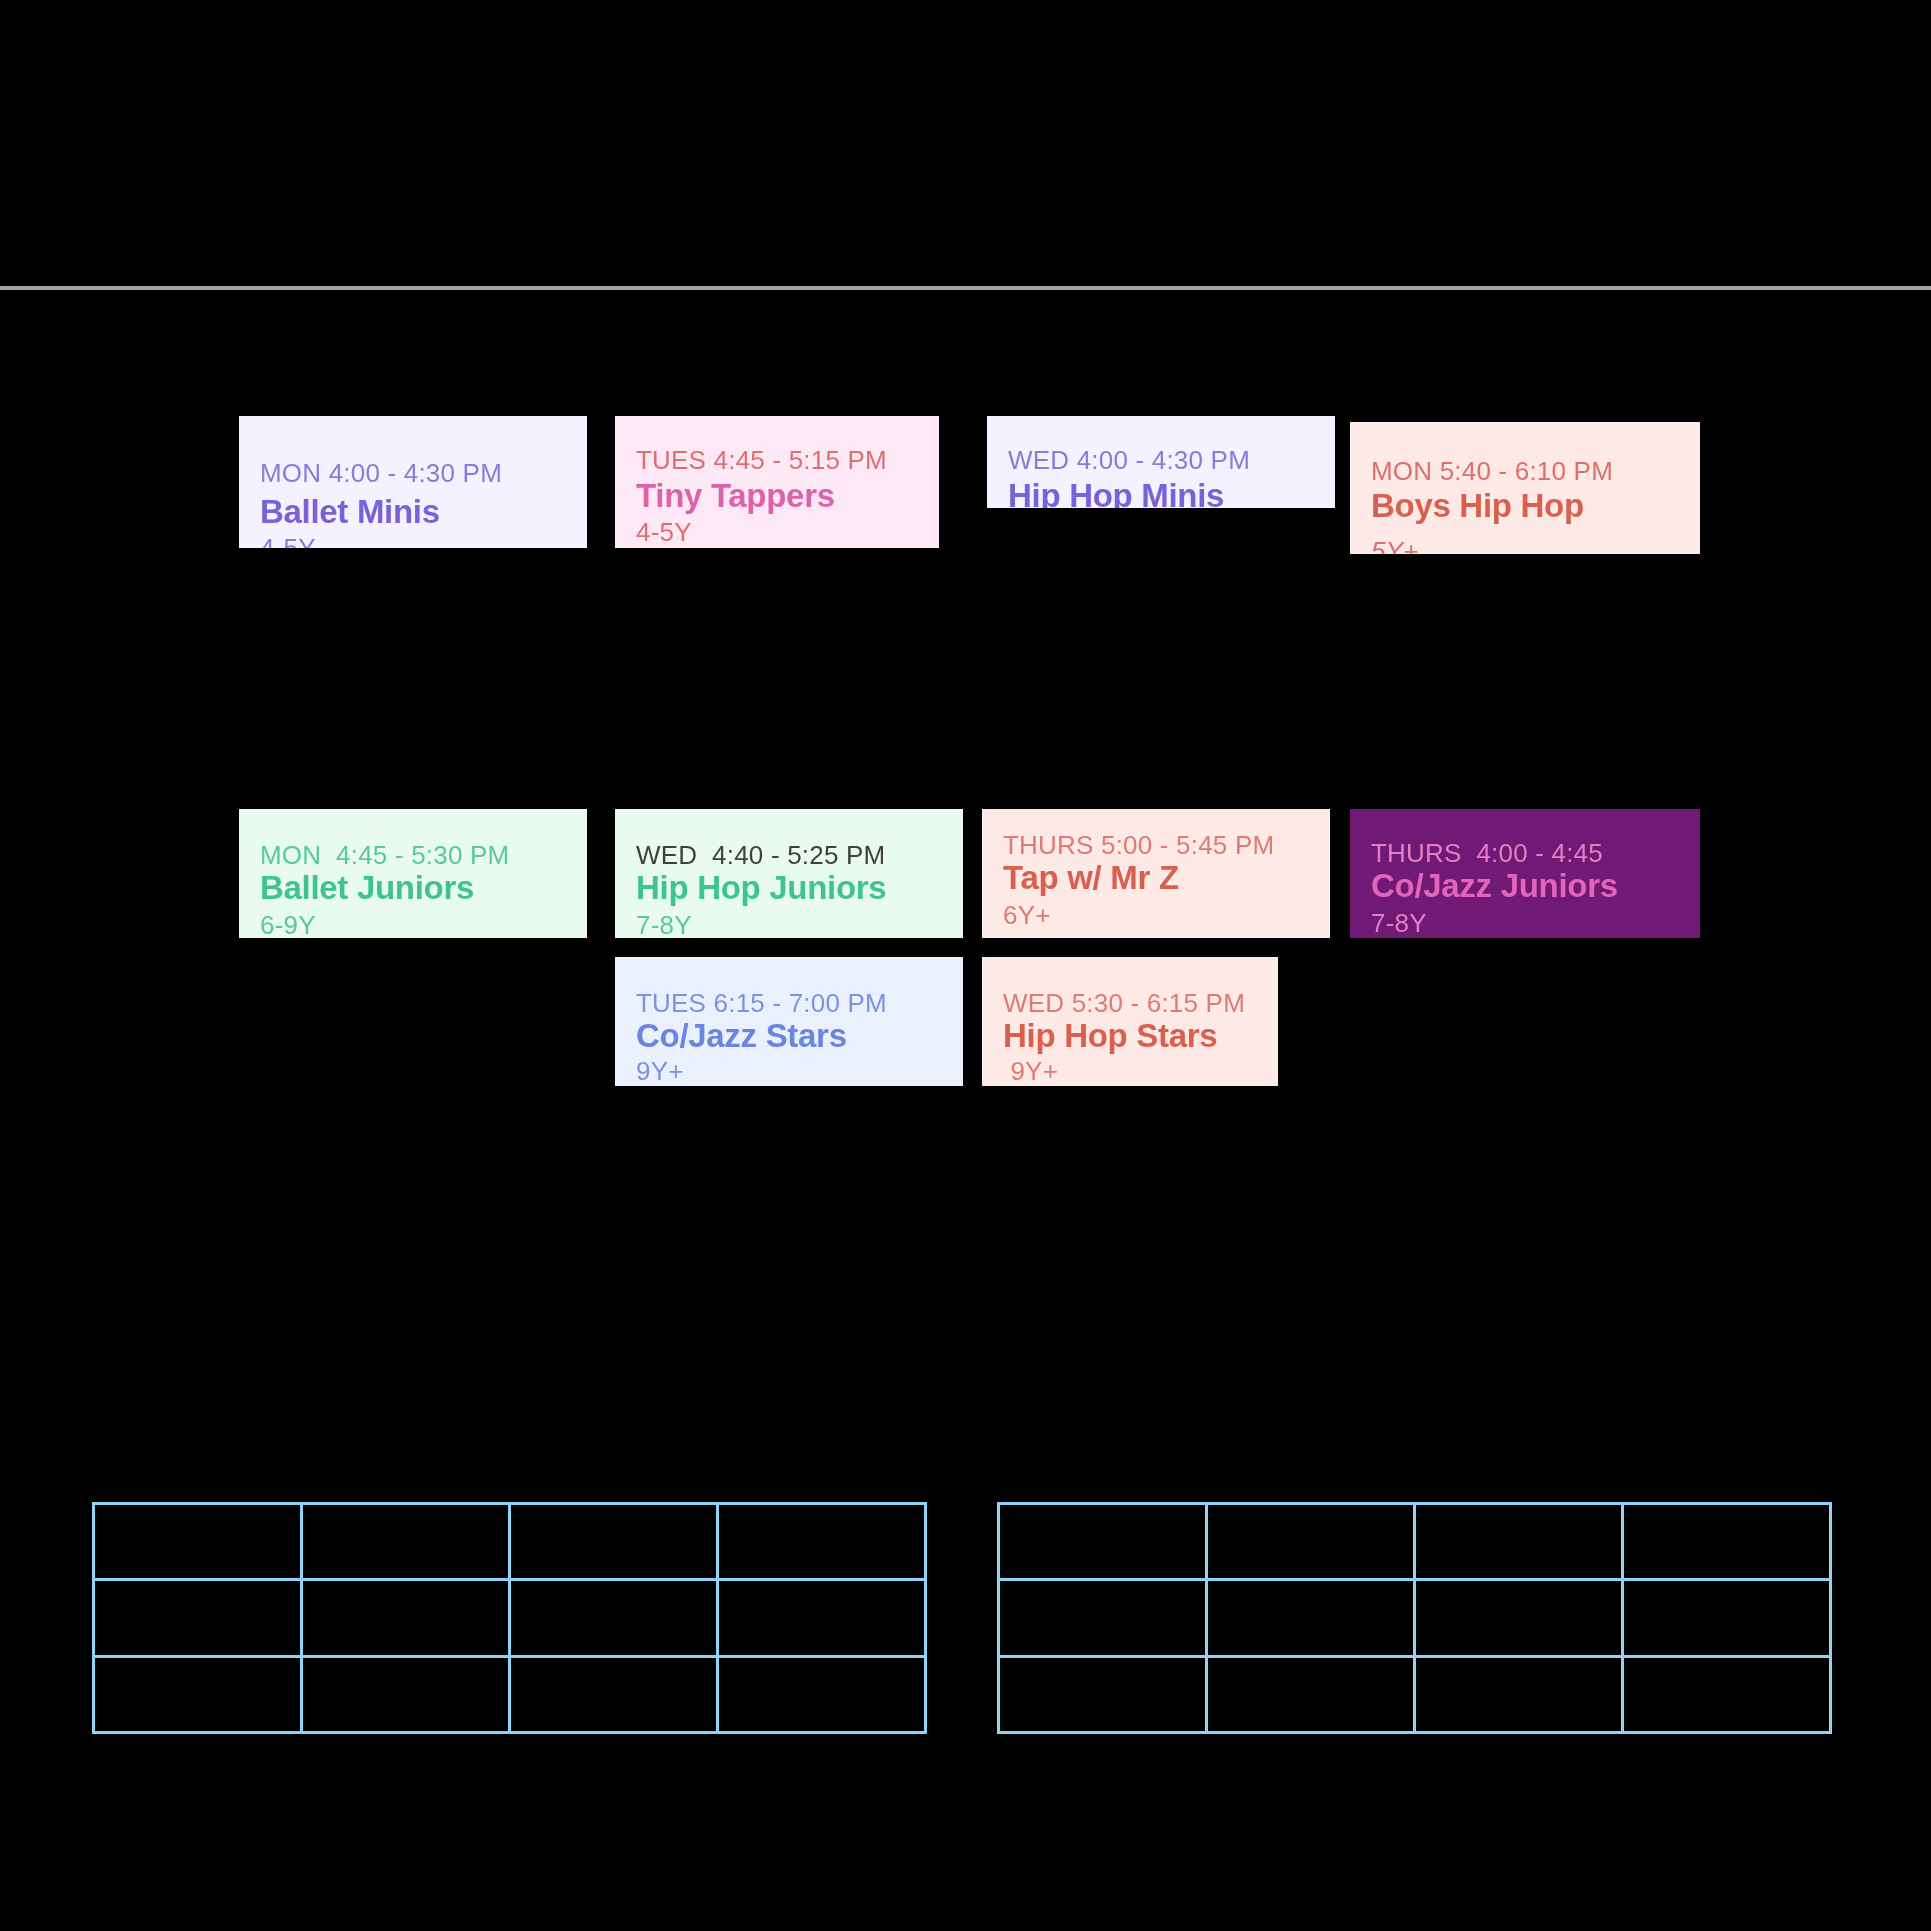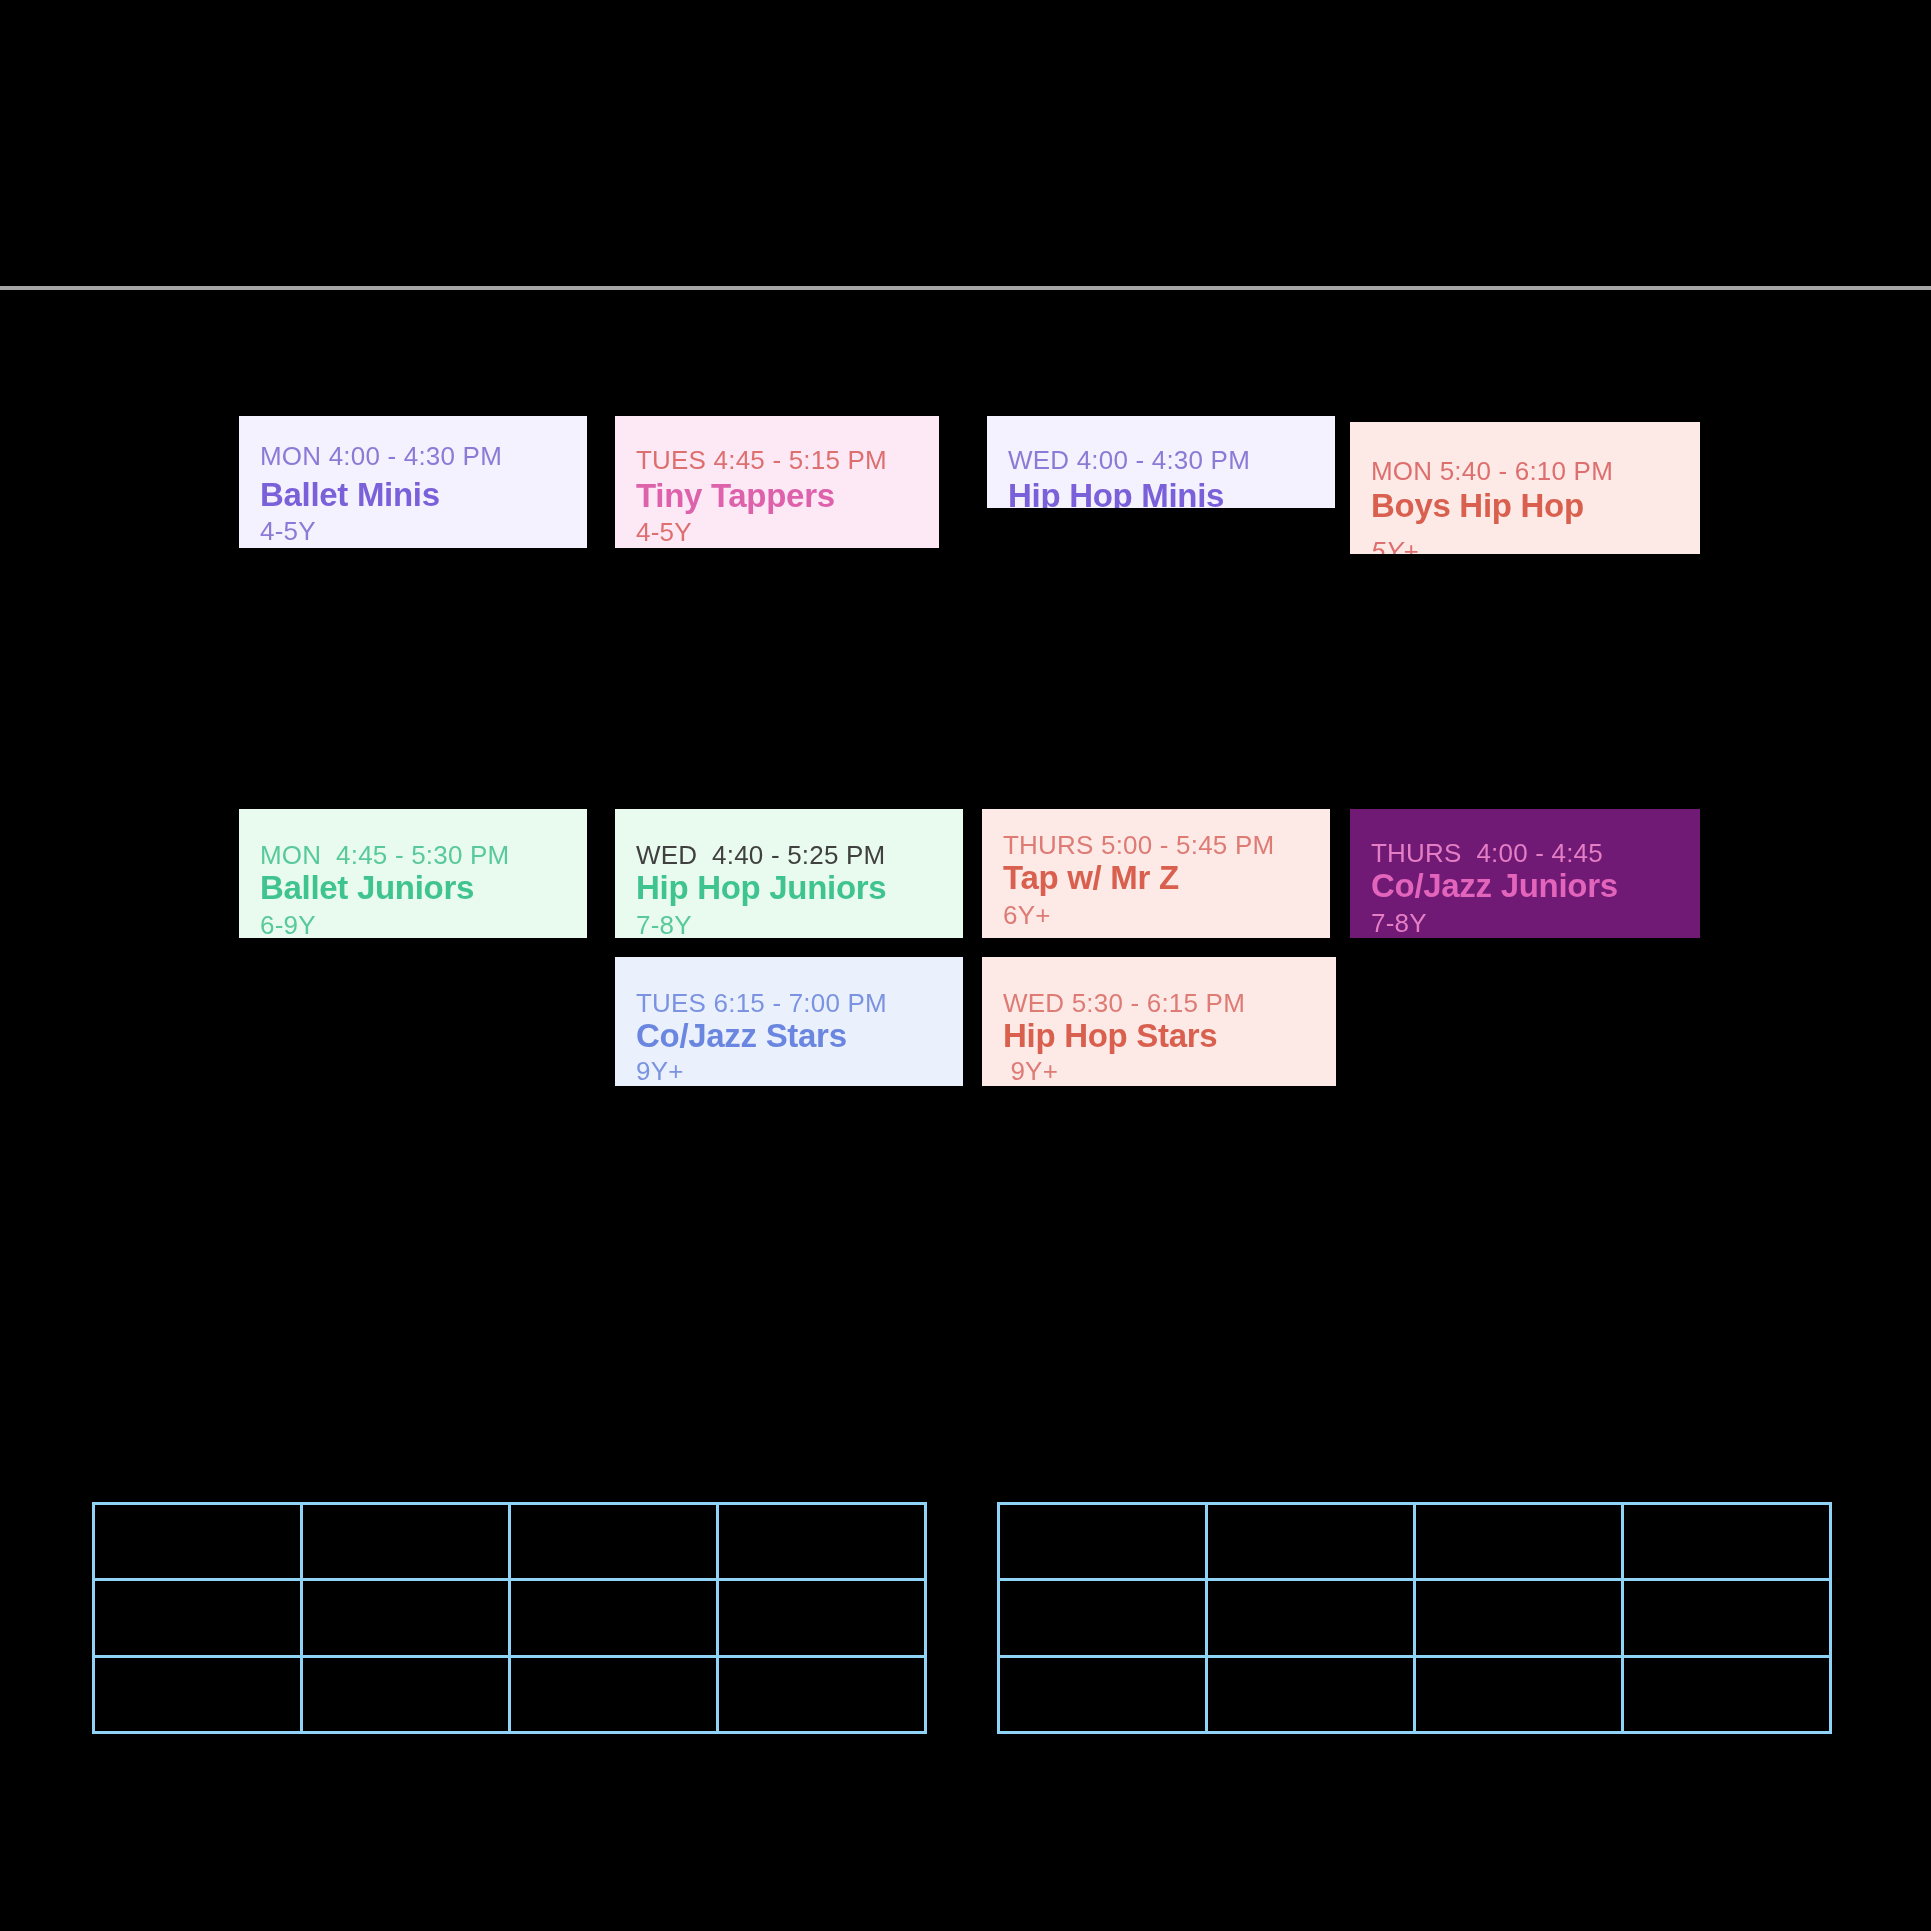--- a/index.html
+++ b/index.html
@@ -71,21 +71,21 @@
     border-bottom: 3.9px solid #8fd4f7;
   }
 </style>
 </head>
 <body>
 
 <div id="top-divider"></div>
 
 <div id="cards-layer">
     <div class="class-card" style="left: 239px; top: 416px; width: 348px; height: 132px; background: rgb(244, 242, 254);">
-      <div style="padding-left: 21px; padding-top: 27px;">
+      <div style="padding-left: 21px; padding-top: 44px;">
         <div class="card-time" style="color: rgb(139, 122, 214);">MON 4:00 - 4:30 PM</div>
         <div class="card-title" style="color: rgb(123, 97, 217); margin-top: 7.7px;">Ballet Minis</div>
         <div class="card-age" style="color: rgb(139, 122, 214); margin-top: 5.8px;">4-5Y</div>
       </div>
     </div>
     <div class="class-card" style="left: 615px; top: 416px; width: 324px; height: 132px; background: rgb(253, 232, 245);">
       <div style="padding-left: 21px; padding-top: 31px;">
         <div class="card-time" style="color: rgb(221, 111, 111);">TUES 4:45 - 5:15 PM</div>
         <div class="card-title" style="color: rgb(222, 98, 171); margin-top: 4.8px;">Tiny Tappers</div>
         <div class="card-age" style="color: rgb(221, 111, 111); margin-top: 4.8px;">4-5Y</div>
@@ -133,21 +133,21 @@
         <div class="card-age" style="color: rgb(229, 126, 196); margin-top: 5.8px;">7-8Y</div>
       </div>
     </div>
     <div class="class-card" style="left: 615px; top: 957px; width: 348px; height: 129px; background: rgb(234, 241, 253);">
       <div style="padding-left: 21px; padding-top: 33px;">
         <div class="card-time" style="color: rgb(123, 147, 224);">TUES 6:15 - 7:00 PM</div>
         <div class="card-title" style="color: rgb(106, 134, 224); margin-top: 1.9px;">Co/Jazz Stars</div>
         <div class="card-age" style="color: rgb(123, 147, 224); margin-top: 3.9px;">9Y+</div>
       </div>
     </div>
-    <div class="class-card" style="left: 982px; top: 957px; width: 354px; height: 129px; background: rgb(253, 233, 230);">
+    <div class="class-card" style="left: 982px; top: 957px; width: 296px; height: 129px; background: rgb(253, 233, 230);">
       <div style="padding-left: 21px; padding-top: 33px;">
         <div class="card-time" style="color: rgb(221, 123, 116);">WED 5:30 - 6:15 PM</div>
         <div class="card-title" style="color: rgb(217, 96, 79); margin-top: 1.9px;">Hip Hop Stars</div>
         <div class="card-age" style="color: rgb(221, 123, 116); margin-top: 3.9px;"> 9Y+</div>
       </div>
     </div>
   </div>
 <div id="grids-layer">
     <div class="empty-grid" style="left: 92px; top: 1502px; width: 835px; height: 232px;">
       <div class="grid-cell"></div>

